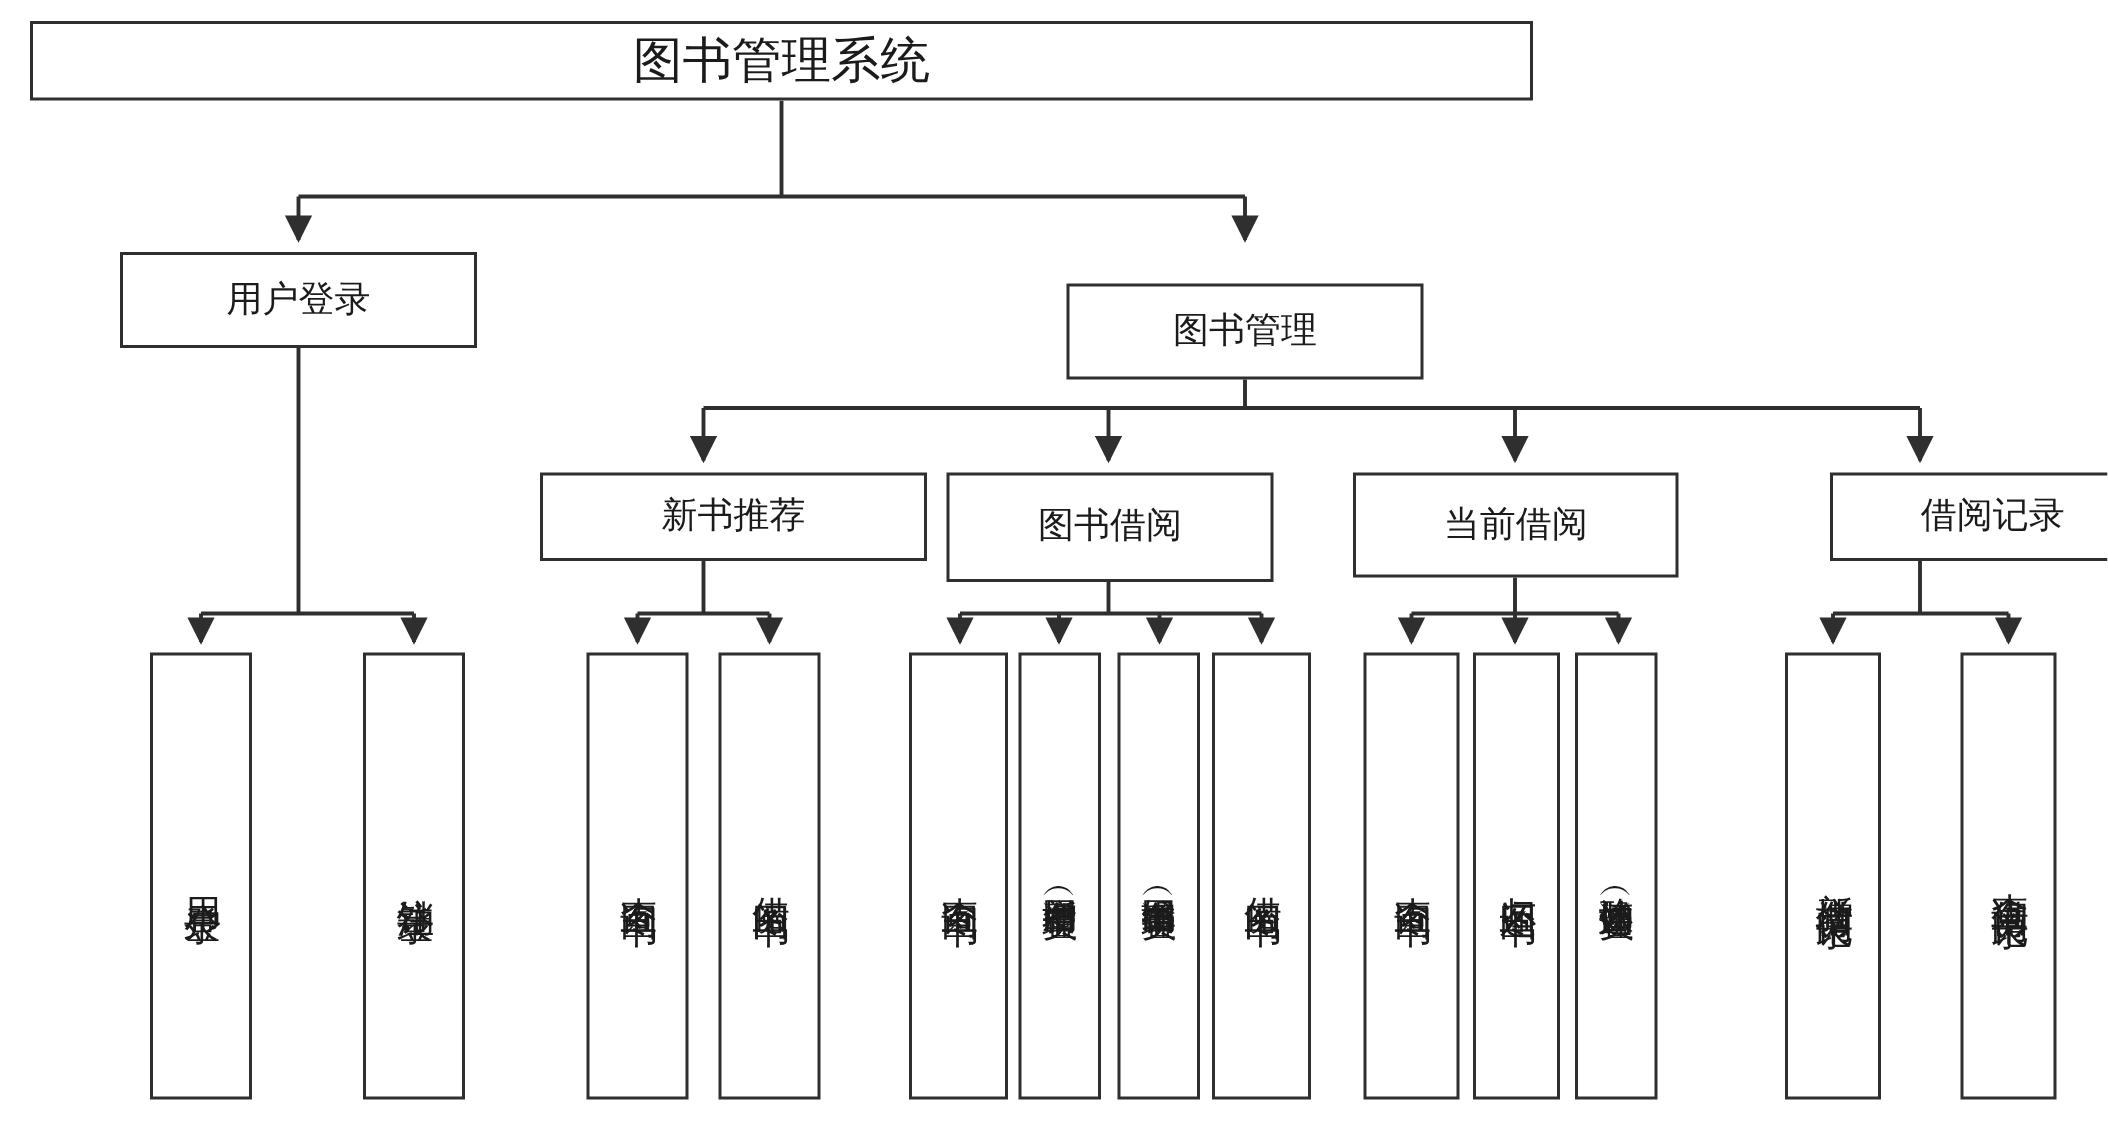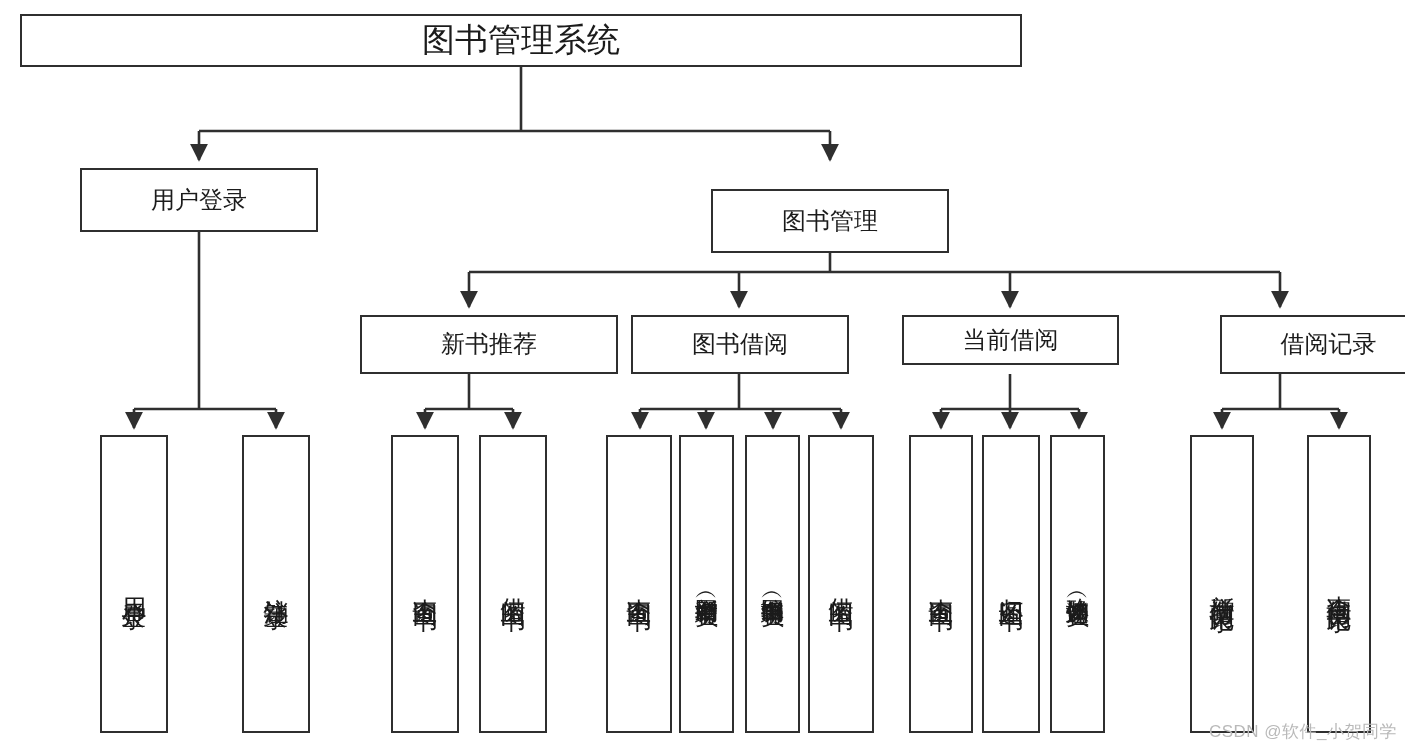--- a/index.html
+++ b/index.html
@@ -136,24 +136,24 @@
   <div class="node node-h" style="left:80px; top:168px; width:238px; height:64px;">
     <span class="label">用户登录</span>
   </div>
   <div class="node node-h" style="left:711px; top:168px; width:238px; height:64px;margin-top:21px;">
     <span class="label">图书管理</span>
   </div>
 
   <div class="node node-h" style="left:360px; top:315px; width:258px; height:59px;">
     <span class="label">新书推荐</span>
   </div>
-  <div class="node node-h" style="left:631px; top:315px; width:218px; height:59px;justify-content:center;">
+  <div class="node node-h" style="left:631px; top:315px; width:218px; height:73px;justify-content:center;">
     <span class="label">图书借阅</span>
   </div>
-  <div class="node node-h" style="left:902px; top:315px; width:217px; height:50px;">
+  <div class="node node-h" style="left:902px; top:315px; width:217px; height:70px;">
     <span class="label">当前借阅</span>
   </div>
   <div class="node node-h" style="left:1172px; top:315px; width:217px; height:59px;margin-left:48px;">
     <span class="label">借阅记录</span>
   </div>
 
   <div class="node node-v" style="left:100px; top:435px; width:68px; height:298px;">
     <span class="label">用户登录</span>
   </div>
   <div class="node node-v" style="left:242px; top:435px; width:68px; height:298px;">
@@ -190,14 +190,13 @@
     <span class="label">确认归还（管理员）</span>
   </div>
 
   <div class="node node-v" style="left:1190px; top:435px; width:64px; height:298px;">
     <span class="label">新增借阅记录</span>
   </div>
   <div class="node node-v" style="left:1307px; top:435px; width:64px; height:298px;">
     <span class="label">查询借阅记录</span>
   </div>
 
-  <div class="watermark">CSDN @软件_小贺同学</div>
 </div>
 
 </body></html>

